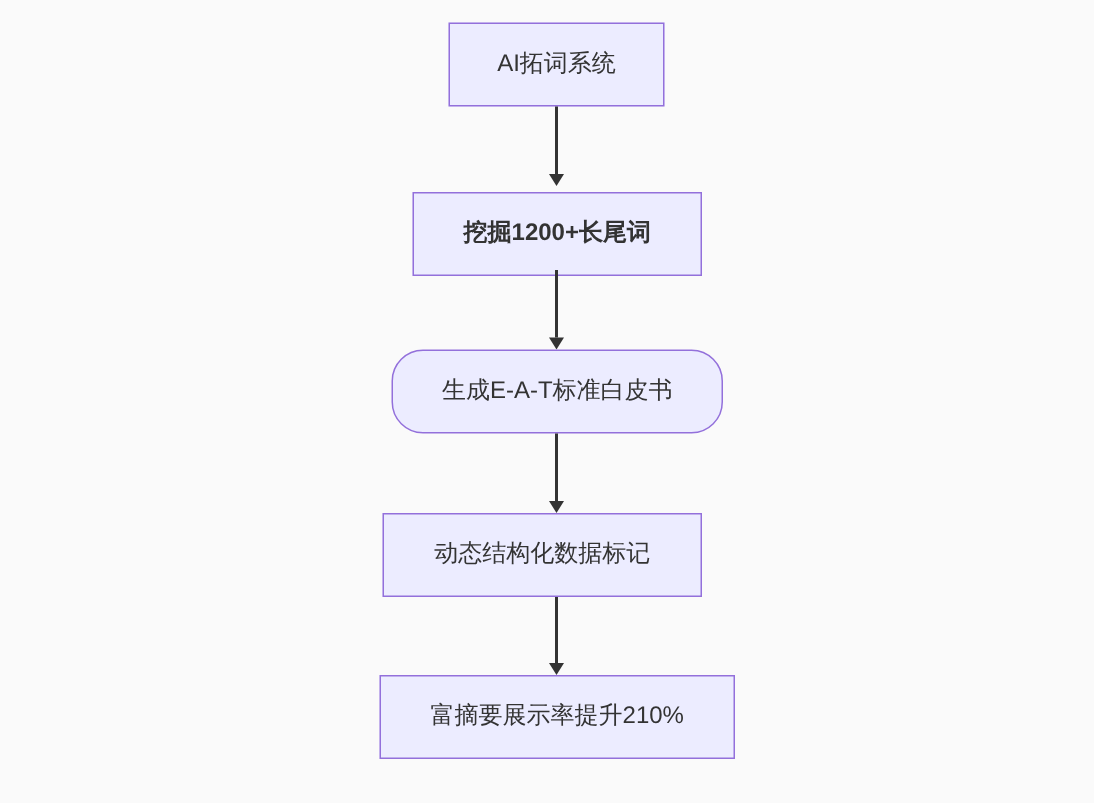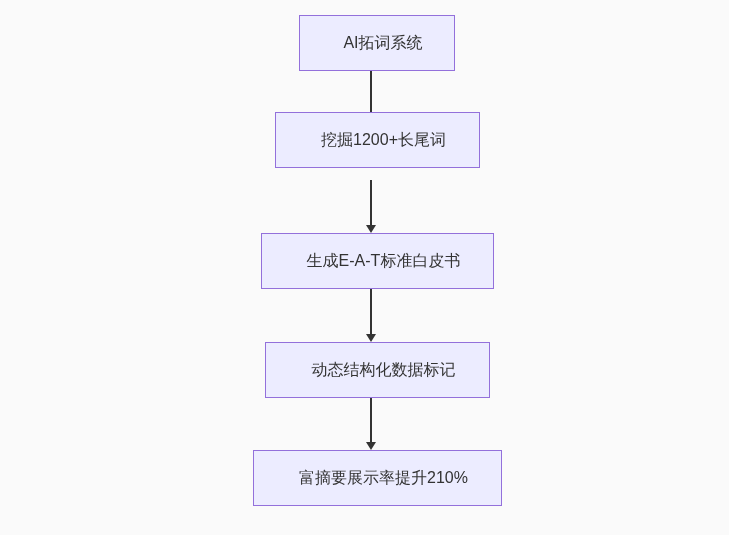--- a/index.html
+++ b/index.html
@@ -20,26 +20,25 @@
     background: var(--node-fill, #ECECFF);
     border: 1px solid var(--node-border, #9370DB);
     display: flex;
     align-items: center;
     justify-content: center;
     color: var(--text-color, #333333);
     font-size: 16px;
     line-height: 1;
     white-space: nowrap;
     box-sizing: content-box;
-    padding-left: 12px;
   }
   .n0 { left: 299px; top: 15px;  width: 142px; }
-  .n1 { left: 275px; top: 112px; width: 191px; }
-  .n2 { left: 261px; top: 233px; width: 219px; }
-  .n3 { left: 265px; top: 342px; width: 211px; }
+  .n1 { left: 275px; top: 128px; width: 191px; font-weight: bold; }
+  .n2 { left: 261px; top: 233px; width: 219px; border-radius: 21px; }
+  .n3 { left: 255px; top: 342px; width: 211px; }
   .n4 { left: 253px; top: 450px; width: 235px; text-align: center; }
 
   .edge {
     position: absolute;
     left: 366px;
     width: 10px;
     display: flex;
     flex-direction: column;
     align-items: center;
   }

